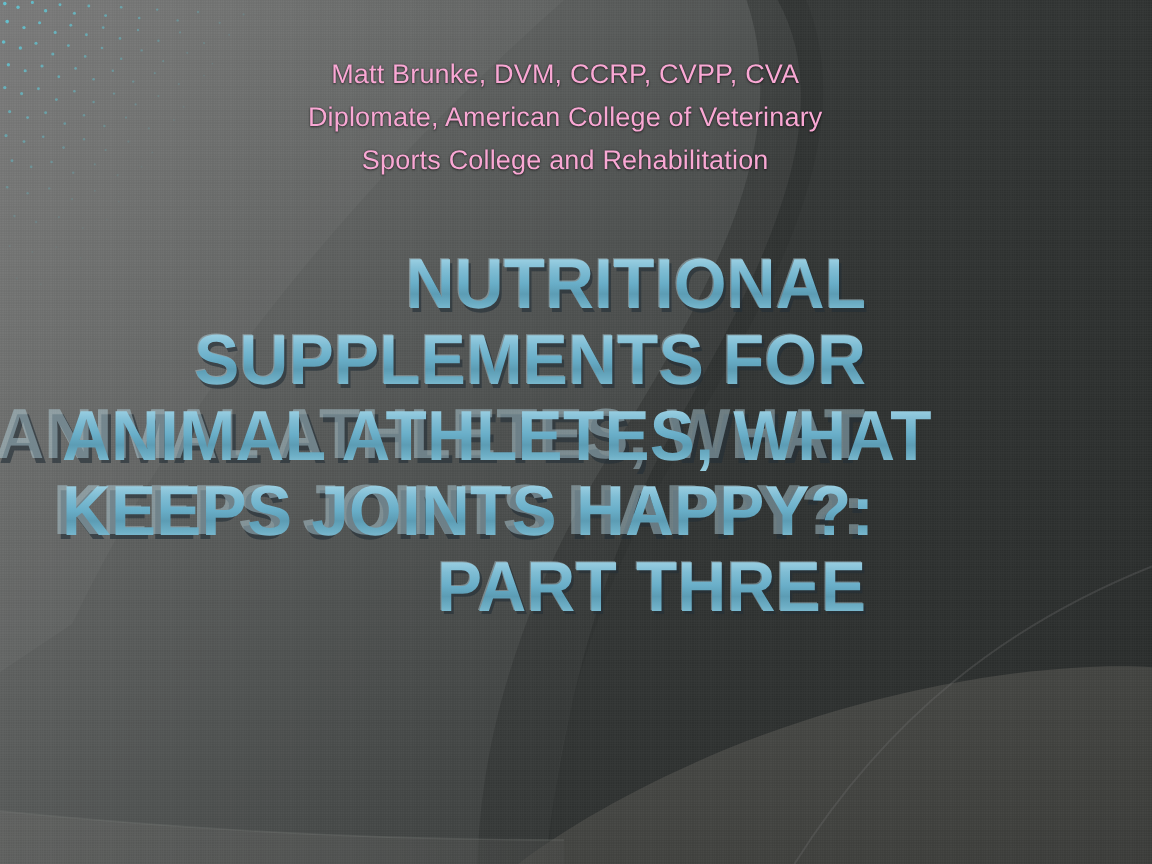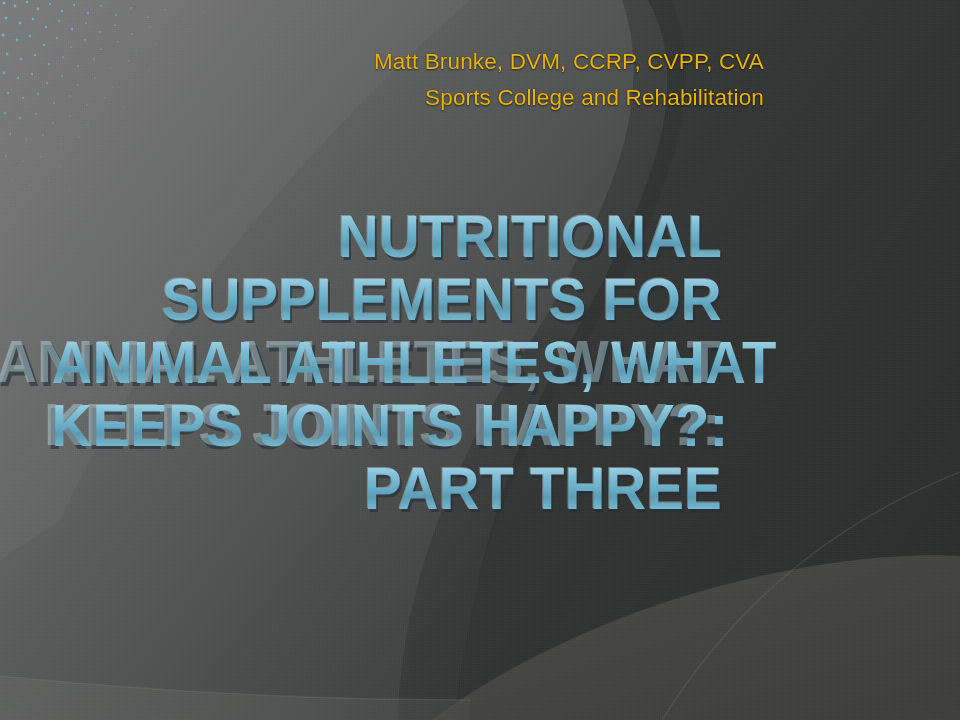--- a/index.html
+++ b/index.html
@@ -53,25 +53,25 @@
   }
 
   
   .bg-dots {
     pointer-events: none;
   }
 
   
   #subtitle {
     position: absolute;
-    left: 202px;
+    left: 190px;
     top: 44px;
     width: 562px;
-    text-align: right;
-    color: #eab308;
+    text-align: center;
+    color: #f9a8d4;
     font-size: 22.5px;
     line-height: 36px;
     letter-spacing: .15px;
     text-shadow:
       0 1px 2px rgba(0,0,0,.55),
       0 0 1px rgba(0,0,0,.5);
     white-space: nowrap;
   }
   #subtitle .sub-line { display: block; }
 
@@ -303,20 +303,21 @@
       <circle cx="14" cy="232" r="0.8" opacity=".07"></circle>
       <circle cx="34" cy="237" r="0.8" opacity=".05"></circle>
       <circle cx="55" cy="233" r="0.7" opacity=".04"></circle>
     </g>
   </svg>
 
   <div class="bg-layer bg-noise"></div>
 
   <div id="subtitle">
     <span class="sub-line">Matt Brunke, DVM, CCRP, CVPP, CVA</span>
+    <span class="sub-line">Diplomate, American College of Veterinary</span>
     <span class="sub-line">Sports College and Rehabilitation</span>
   </div>
 
   <div id="title">
     <span class="title-line">
       <span class="shade">NUTRITIONAL</span>
       <span class="hi">NUTRITIONAL</span>
       <span class="fill">NUTRITIONAL</span>
     </span>
     <span class="title-line">

